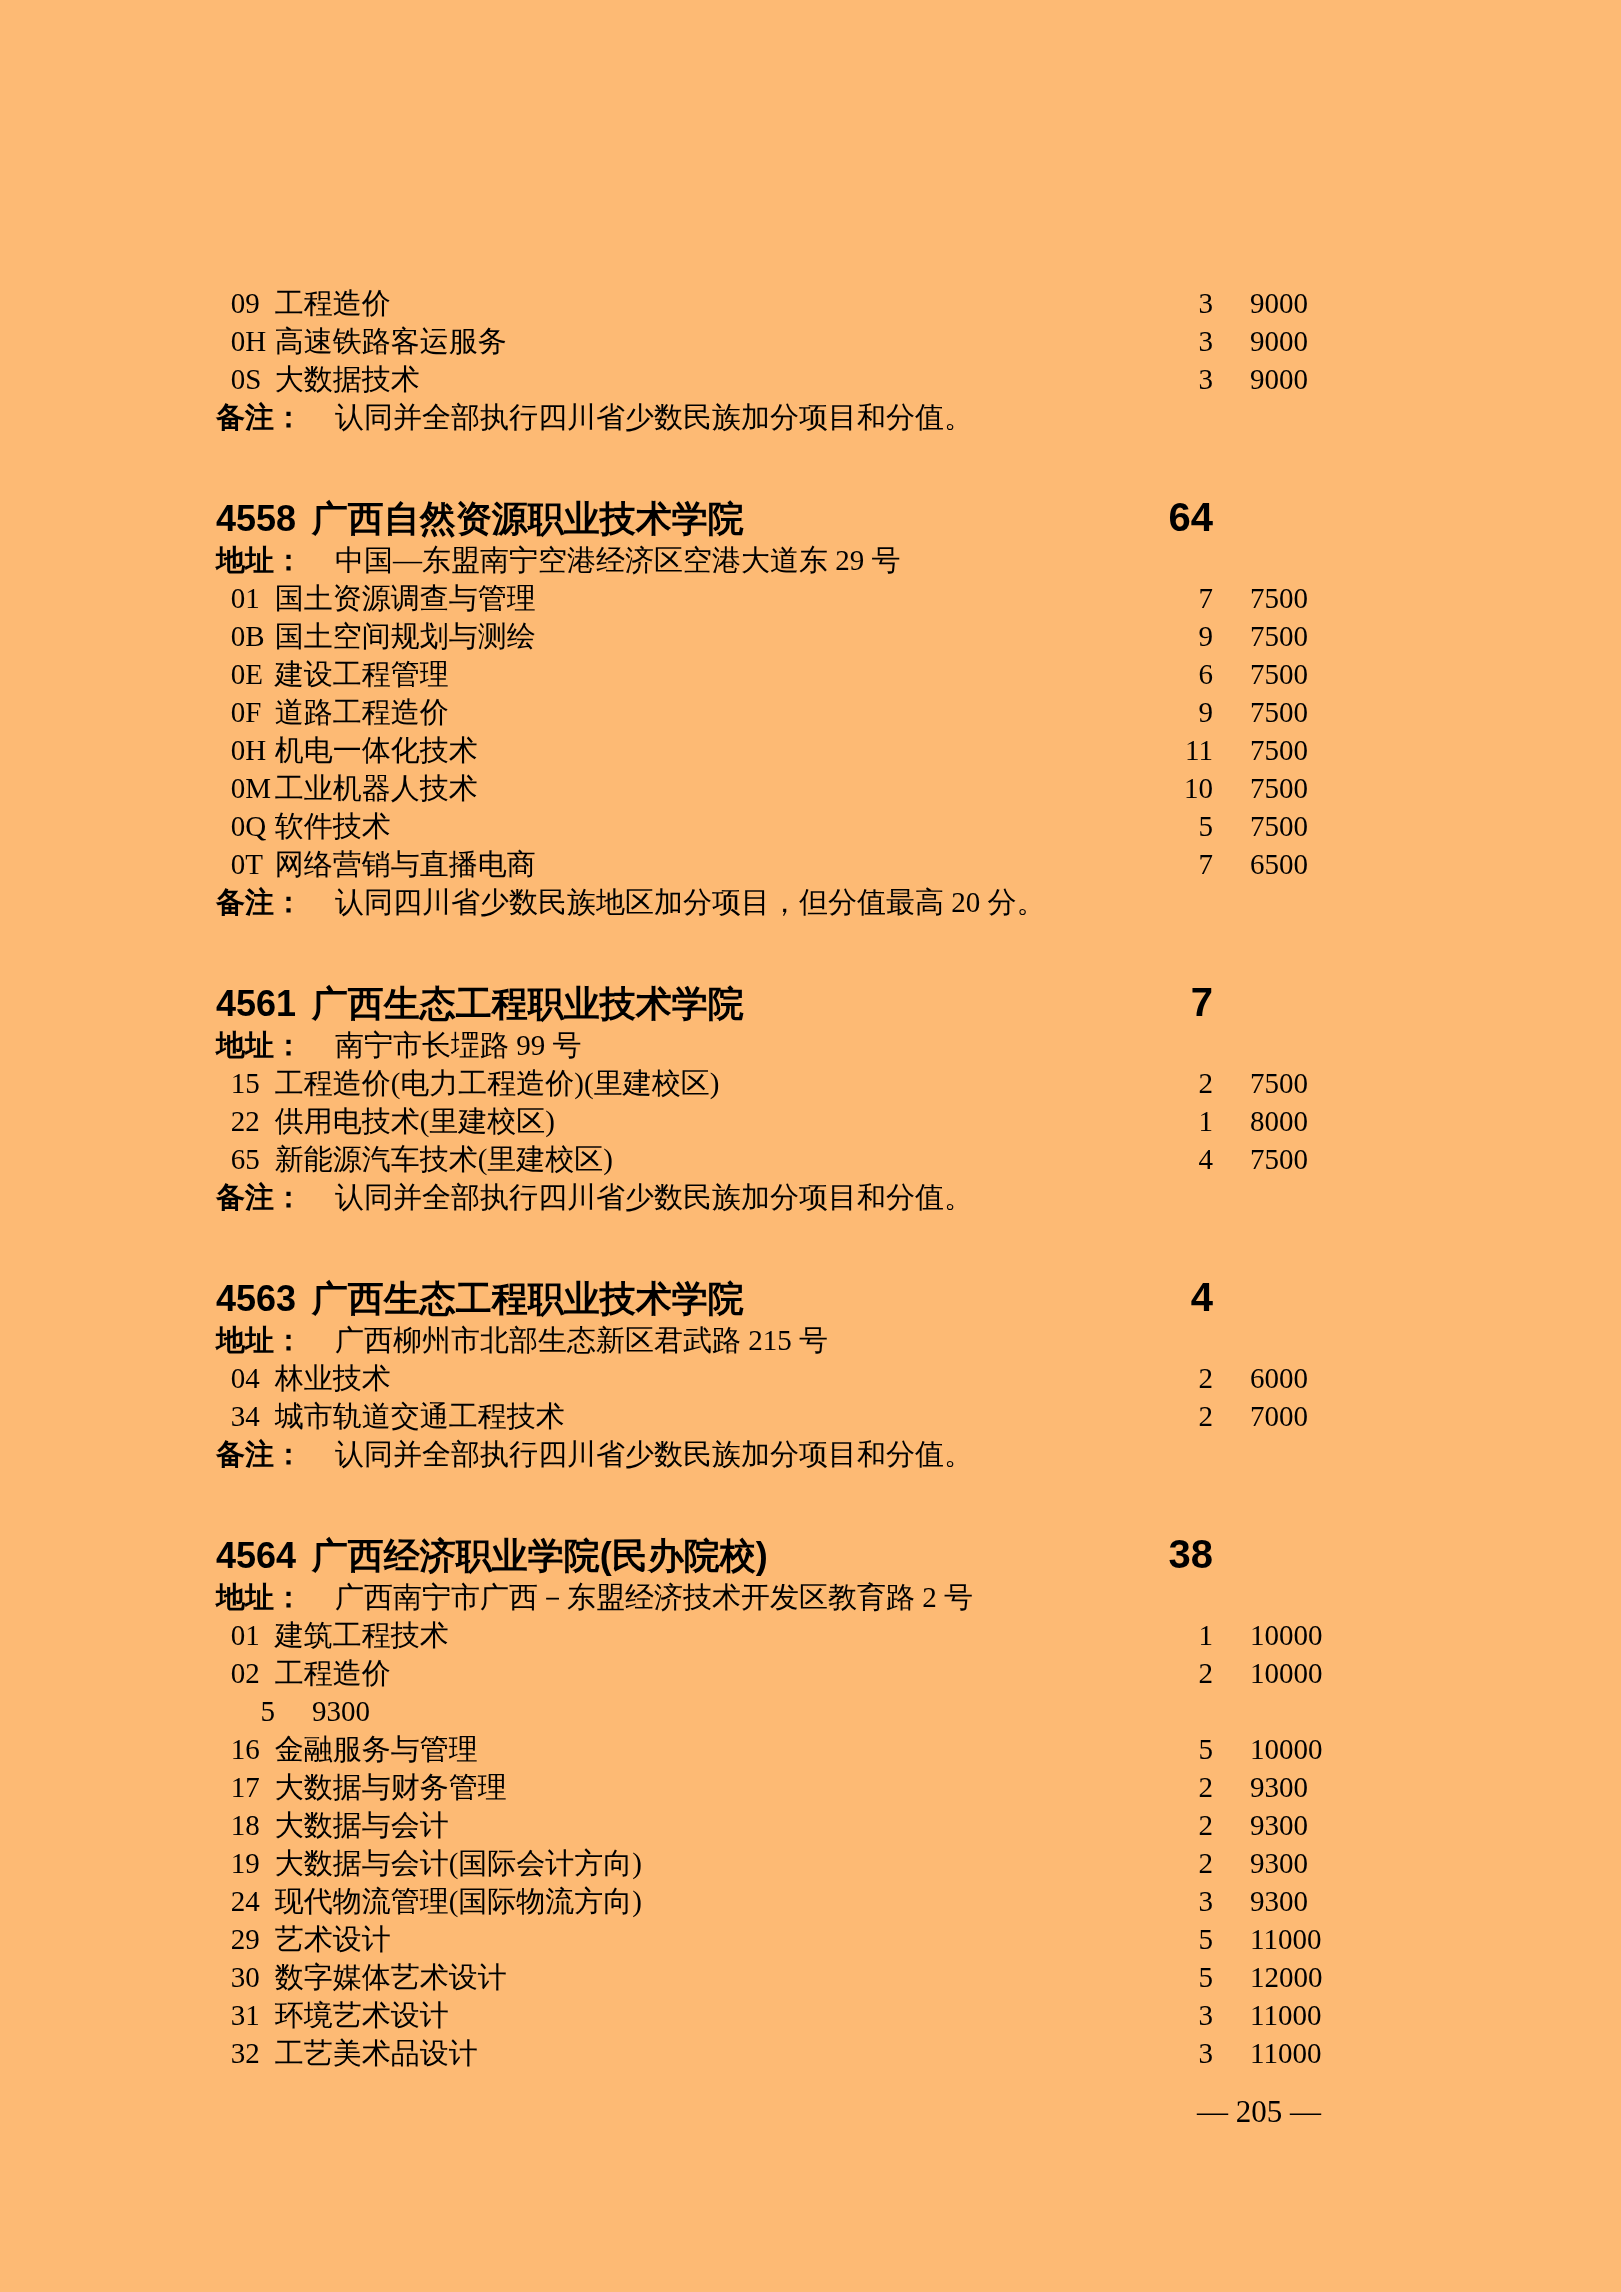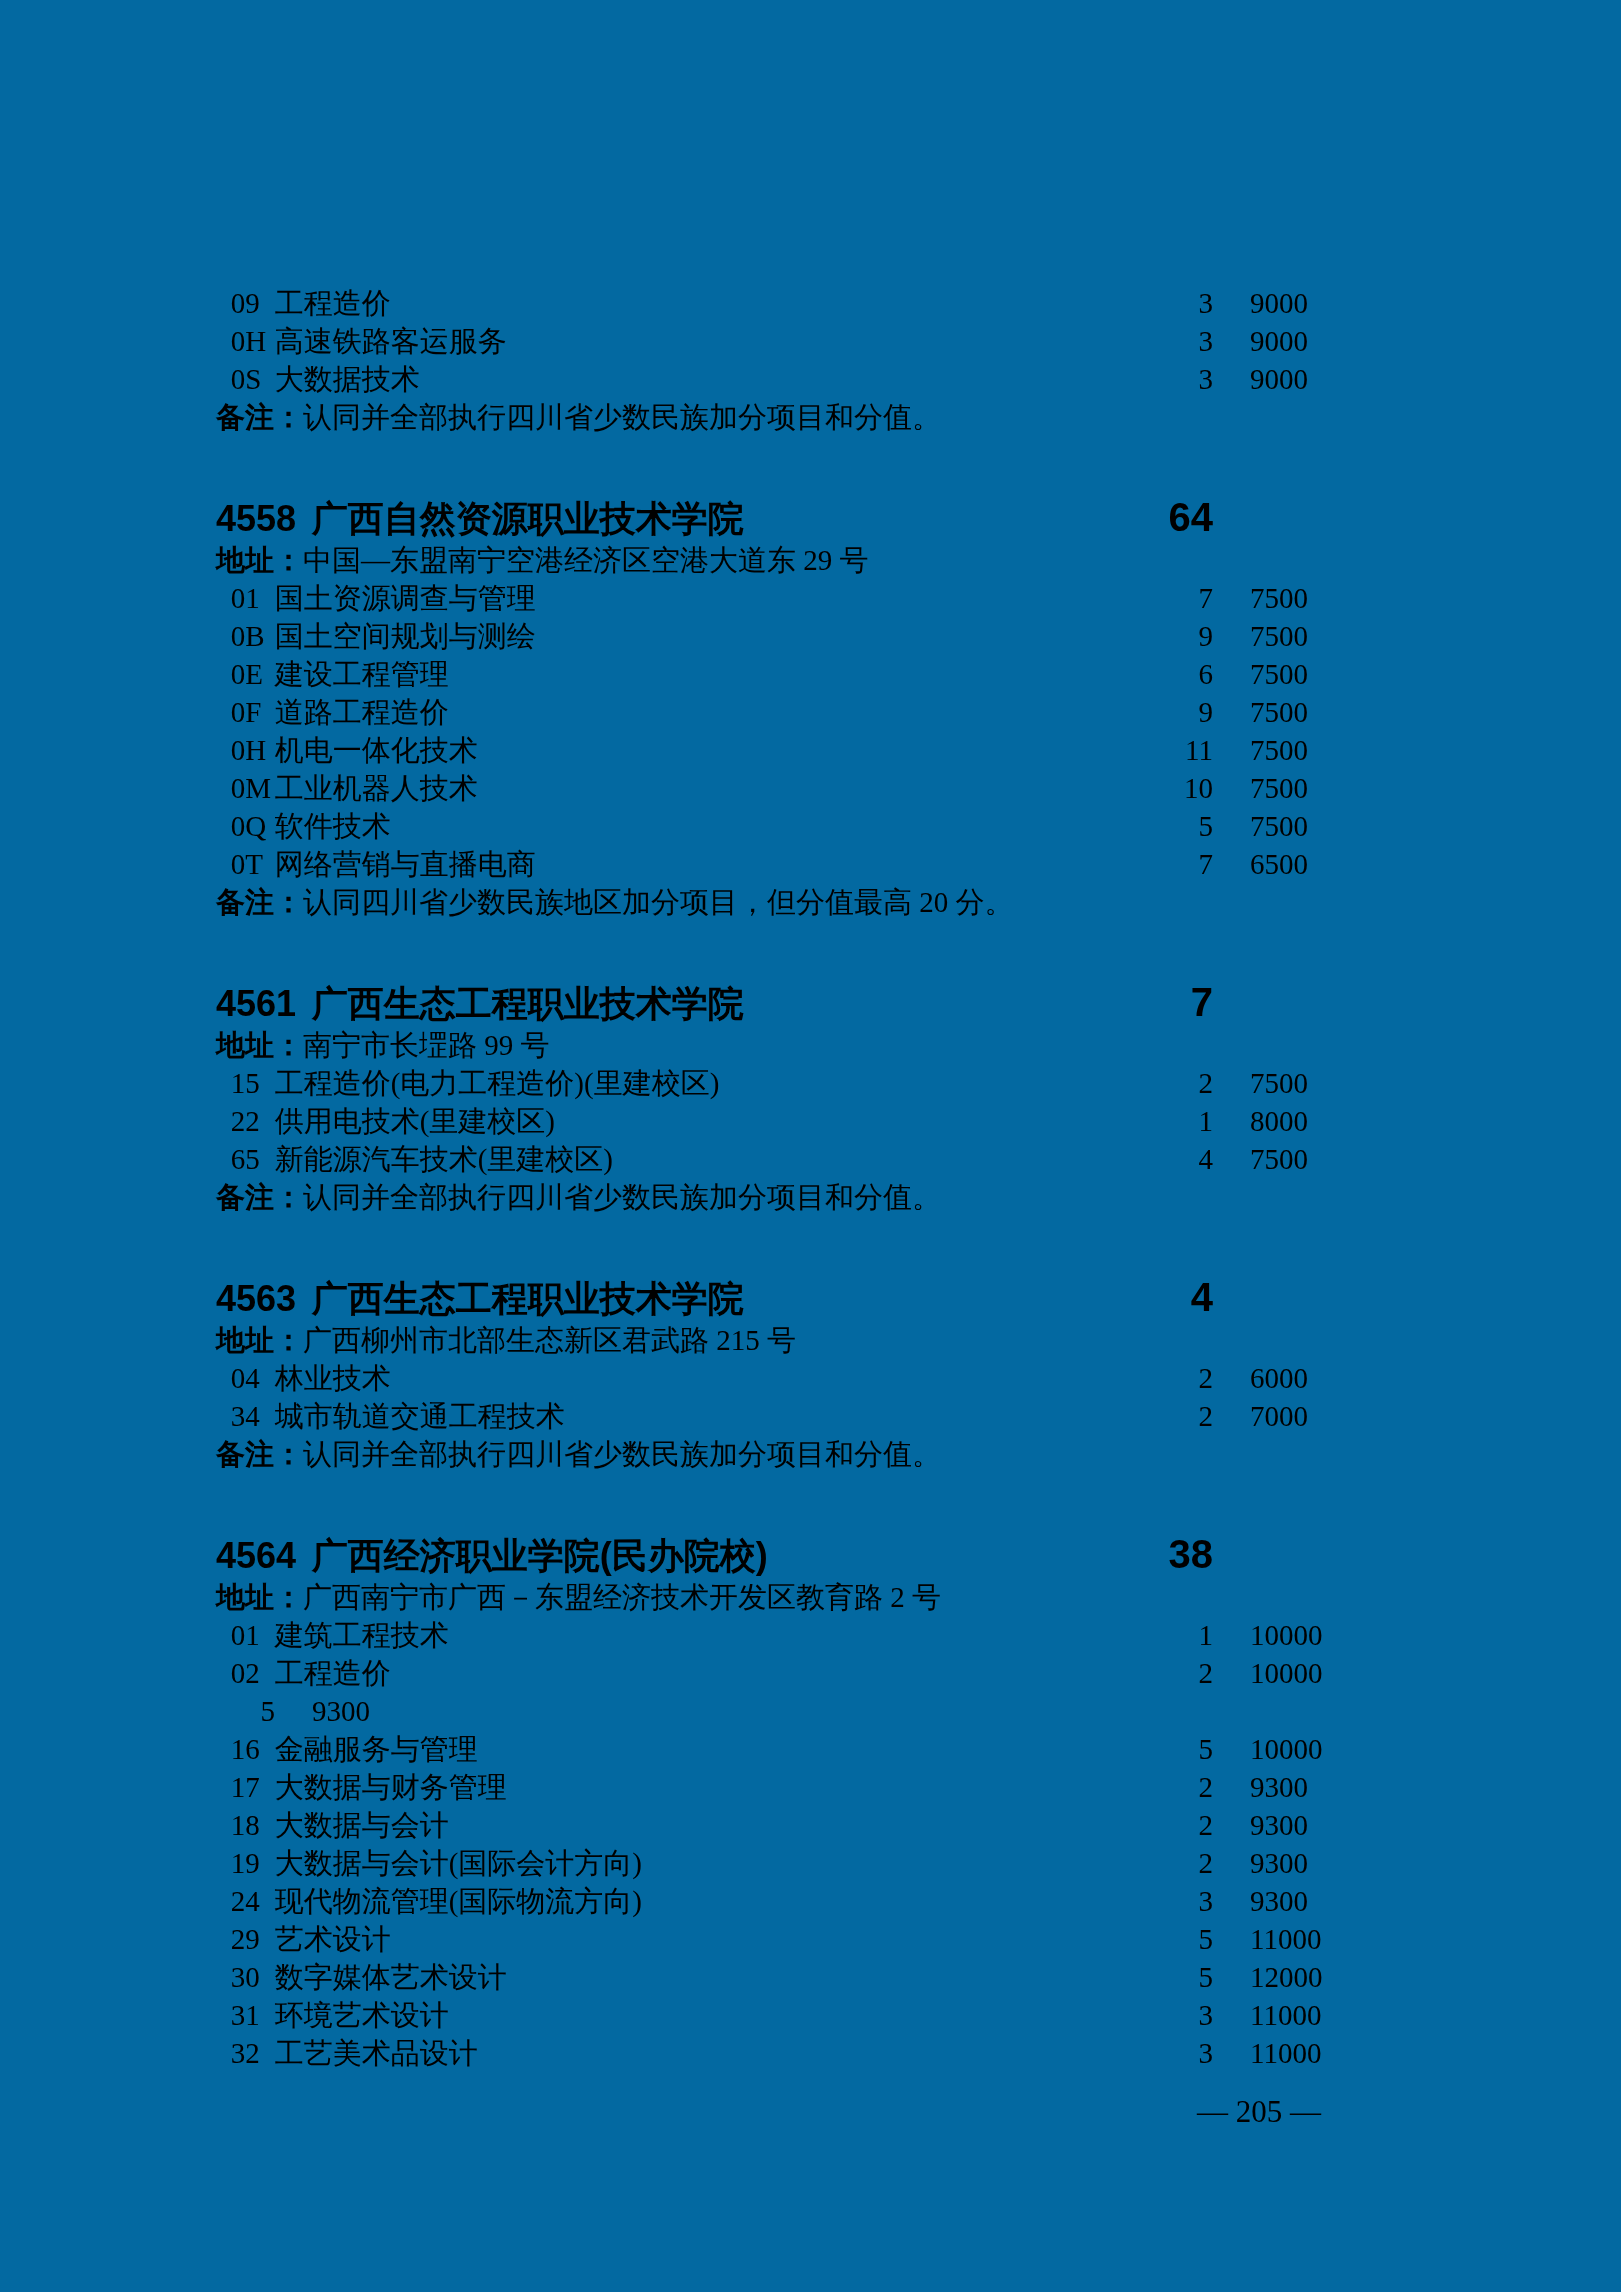--- a/index.html
+++ b/index.html
@@ -1,38 +1,38 @@
 <!DOCTYPE html>
 <html><head>
 <meta charset="utf-8">
 <style>
   html,body { margin:0; padding:0; background:#888; }
   .page {
     position:relative;
     width:1621px; height:2293px;
-    background:#0369a1;
+    background:#fdba74;
     overflow:hidden;
     color:#000;
     font-family:"Liberation Serif","DejaVu Serif",serif;
   }
   .content {
     position:absolute;
     left:216px; top:284px;
     width:1108px;
   }
   
   .prow { display:flex; align-items:baseline; line-height:38px; font-size:29px; }
   .pl { flex:1; display:flex; padding-left:14.7px; }
   .code { width:44px; flex:0 0 44px; }
   .name { white-space:nowrap; }
   .count { width:59px; flex:0 0 59px; text-align:right; }
   .fee { width:111px; flex:0 0 111px; box-sizing:border-box; padding-left:37px; }
   .feespacer { width:111px; flex:0 0 111px; }
 
-  .inforow { display:flex; line-height:38px; font-size:29px; }
+  .inforow { display:flex; line-height:38px; font-size:29px;gap:32px; }
   .label {
     font-family:"Liberation Sans","DejaVu Sans",sans-serif;
     font-weight:bold; white-space:nowrap;
   }
   .infotext { white-space:nowrap; }
 
   .college { margin-top:59px; }
   .headrow { display:flex; align-items:baseline; line-height:45px; }
   .hleft { flex:1; display:flex; align-items:baseline; }
   .hcode, .hname {

